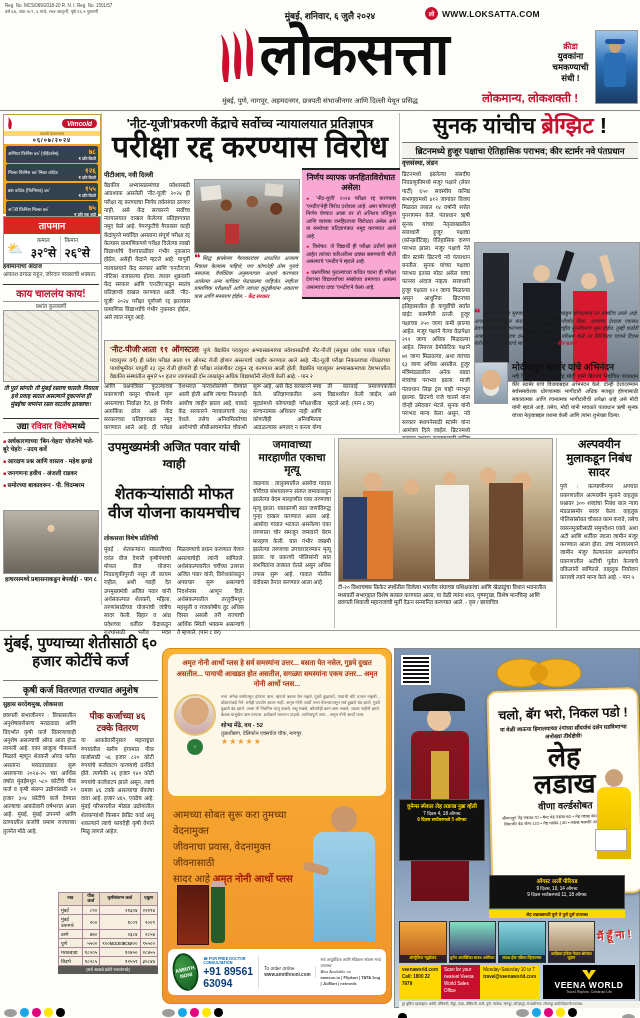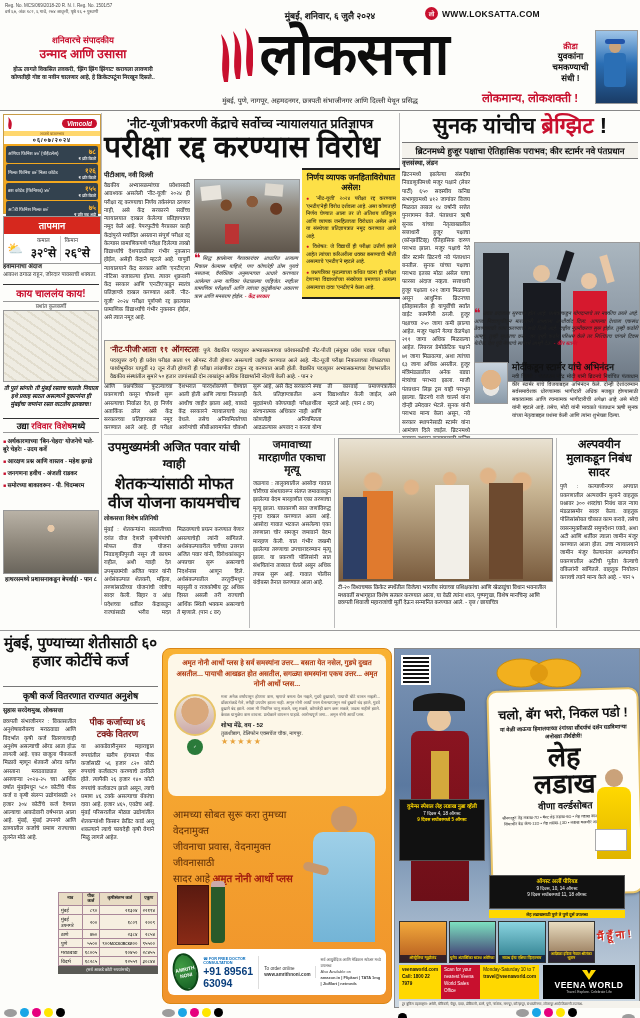--- a/index.html
+++ b/index.html
@@ -21,21 +21,21 @@
   .sports-kicker{font-size:8px;color:#c8102e;font-weight:bold;text-align:center;}
   .sports-title{font-size:8.5px;font-weight:bold;text-align:center;line-height:1.3;}
   .hrule{position:absolute;background:#888;height:1px;}
   .vrule{position:absolute;background:#bbb;width:1px;}
   .photo{position:relative;overflow:hidden;border:1px solid #999;}
   .caption{font-size:5.5px;line-height:1.4;color:#111;}
   .byline{font-size:6.5px;font-weight:bold;}
   .body-txt{font-size:5.5px;line-height:1.5;text-align:justify;color:#1a1a1a;}
   .headline-xl{font-size:30px;font-weight:900;text-align:center;line-height:1.05;}
   .kicker-lg{font-size:12.5px;font-weight:bold;text-align:center;}
-  .ntabox{border-top:2px solid #222;border-bottom:2px solid #222;padding:3px 4px;background:#fde047;}
+  .ntabox{border-top:2px solid #222;border-bottom:2px solid #222;padding:3px 4px;background:#f9a8d4;}
   .ntabox h4{margin:0 0 2px;font-size:8px;text-align:center;line-height:1.25;}
   .nta-point{font-size:5.2px;line-height:1.45;text-align:justify;margin-bottom:3px;}
   .nta-point .bdot{color:#c8102e;font-size:5px;}
   .pgbox{background:#faf3df;border:1px solid #999;padding:3px 5px;font-size:5.4px;line-height:1.5;text-align:justify;}
   .pgbox b{color:#7a1210;font-size:8px;}
   .quotebox{font-size:5.2px;line-height:1.45;font-style:italic;text-align:justify;color:#222;}
   .qmark{color:#c8102e;font-weight:900;font-size:12px;line-height:.5;float:left;margin-right:2px;}
   .h-row2{font-weight:900;text-align:center;line-height:1.2;}
   .red-head{color:#c8102e;font-weight:900;text-align:center;}
   .weather-box{border:1px solid #999;background:#fff;}
@@ -112,25 +112,20 @@
   <div class="abs" style="left:5px;top:3px;width:210px">
     <div class="tiny">Reg. No. MCS/069/2018-20 R. N. I. Reg. No. 1501/57</div>
     <div class="tiny">वर्ष ६७, अंक १८२, ६ गावे, २७४ आवृत्ती, पृष्ठे १६ + पुरवणी</div>
   </div>
   <div class="abs dateline" style="left:250px;top:9px;width:160px;text-align:center">मुंबई, शनिवार, ६ जुलै २०२४</div>
   <div class="abs" style="left:425px;top:7px;display:flex;align-items:center;gap:4px">
     <span class="lok-circle">लो</span>
     <span class="site">WWW.LOKSATTA.COM</span>
   </div>
 
-  <div class="abs" style="left:8px;top:34px;width:150px">
-    <div class="promo-kicker kicker-red">शनिवारचे संपादकीय</div>
-    <div class="promo-title">उन्माद आणि उसासा</div>
-    <div class="promo-text" style="margin-top:3px">होऊ लागले विकसित लवकरी, 'झिंग झिंग झिंगाट' करायला लावणारी कोणतीही गोष्ट वा नवीन चालणार आहे, हे क्रिकेटपटूंना निरखून दिसले..</div>
-  </div>
 
   <div class="abs" style="left:168px;top:24px;width:330px;display:flex;align-items:center;justify-content:center;gap:6px">
     <svg width="36" height="60" viewBox="0 0 36 60">
       <path d="M7 58 C2 40 9 28 4 10 C14 22 13 40 11 58 Z" fill="#c8102e"></path>
       <path d="M19 55 C14 37 21 25 16 7 C26 19 25 37 23 55 Z" fill="#c8102e"></path>
       <path d="M31 52 C26 34 33 22 28 4 C38 16 37 34 35 52 Z" fill="#c8102e"></path>
     </svg>
     <span class="logo-text">लोकसत्ता</span>
   </div>
   <div class="abs edition" style="left:170px;top:96px;width:300px;text-align:center">मुंबई, पुणे, नागपूर, अहमदनगर, छत्रपती संभाजीनगर आणि दिल्ली येथून प्रसिद्ध</div>
@@ -227,21 +222,21 @@
   </div>
 
   <div class="abs" style="left:3px;top:510px;width:96px">
     <div class="photo" style="width:94px;height:62px;background:
          radial-gradient(circle at 50% 28%,#e8c9a8 5%,transparent 6%),
          linear-gradient(180deg,#b9b2a6 0%,#8d867a 55%,#6a655c 100%)"></div>
     <div style="font-size:6px;font-weight:bold;text-align:center;line-height:1.35;margin-top:1px">हाथरसमध्ये प्रशासनाकडून बेपर्वाई! - पान ८</div>
   </div>
 
   <div class="abs kicker-lg" style="left:104px;top:115px;width:292px">'नीट-यूजी'प्रकरणी केंद्राचे सर्वोच्च न्यायालयात प्रतिज्ञापत्र</div>
-  <div class="abs headline-xl" style="left:96px;top:131px;width:292px">परीक्षा रद्द करण्यास विरोध</div>
+  <div class="abs headline-xl" style="left:104px;top:131px;width:292px">परीक्षा रद्द करण्यास विरोध</div>
   <div class="abs byline" style="left:104px;top:170px">पीटीआय, नवी दिल्ली</div>
 
   <div class="abs body-txt" style="left:104px;top:181px;width:86px;height:122px">वैद्यकीय अभ्यासक्रमांच्या प्रवेशासाठी आवश्यक असलेली 'नीट-यूजी' २०२४ ही परीक्षा रद्द करण्याचा निर्णय तर्कसंगत ठरणार नाही, असे केंद्र सरकारने सर्वोच्च न्यायालयात दाखल केलेल्या प्रतिज्ञापत्रात नमूद केले आहे. पेपरफुटीचे गैरप्रकार काही केंद्रांपुरते मर्यादित असताना संपूर्ण परीक्षा रद्द केल्यास प्रामाणिकपणे परीक्षा दिलेल्या लाखो विद्यार्थ्यांचे देशपातळीवर गंभीर नुकसान होईल, असेही केंद्राने म्हटले आहे. यापूर्वी न्यायालयाने केंद्र सरकार आणि 'एनटीए'ला नोटिसा बजावल्या होत्या. त्यावर शुक्रवारी केंद्र सरकार आणि 'एनटीए'कडून स्वतंत्र प्रतिज्ञापत्रे दाखल करण्यात आली. 'नीट-यूजी' २०२४ परीक्षा पूर्णपणे रद्द झाल्यास प्रामाणिक विद्यार्थ्यांचे गंभीर नुकसान होईल, असे त्यात नमूद आहे.</div>
 
   <div class="abs photo" style="left:194px;top:179px;width:104px;height:72px;background:
        radial-gradient(circle at 30% 35%,#7a4a2a 6%,transparent 7%),
        radial-gradient(circle at 55% 30%,#8a5a3a 7%,transparent 8%),
        radial-gradient(circle at 78% 40%,#6a3a22 6%,transparent 7%),
        linear-gradient(180deg,#b9c2c6 0%,#8e867a 40%,#5f564c 100%)">
     <div class="fig" style="left:6px;top:6px;width:20px;height:14px;background:#e8e4dc;transform:rotate(-6deg)"></div>
@@ -298,21 +293,21 @@
            linear-gradient(180deg,#c9d4de,#8a9aa8)"></div>
       <div>
         <div style="font-size:9px;font-weight:900;line-height:1.2">मोदींकडून स्टार्मर यांचे अभिनंदन</div>
         <div class="body-txt" style="font-size:5.2px">नवी दिल्ली : पंतप्रधान नरेंद्र मोदी यांनी ब्रिटनचे निर्वाचित पंतप्रधान कीर स्टार्मर यांचे विजयाबद्दल अभिनंदन केले. दोन्ही देशांदरम्यान सर्वसमावेशक धोरणात्मक भागीदारी अधिक मजबूत होण्यासाठी सकारात्मक आणि रचनात्मक भागीदारीची अपेक्षा आहे असे मोदी यांनी म्हटले आहे. तसेच, मोदी यांनी मावळते पंतप्रधान ऋषी सुनक यांच्या नेतृत्वाबद्दल प्रशंसा केली आणि त्यांना शुभेच्छा दिल्या.</div>
       </div>
     </div>
   </div>
 
   <div class="abs" style="left:104px;top:438px;width:140px">
     <div style="font-size:12px;font-weight:bold;text-align:center">उपमुख्यमंत्री अजित पवार यांची ग्वाही</div>
-    <div class="h-row2" style="font-size:16px;margin:2px 0">शेतकऱ्यांसाठी मोफत वीज योजना कायमचीच</div>
+    <div class="h-row2" style="font-size:16px;margin:12px 0">शेतकऱ्यांसाठी मोफत वीज योजना कायमचीच</div>
     <div class="byline" style="font-size:6px">लोकसत्ता विशेष प्रतिनिधी</div>
     <div class="body-txt" style="column-count:2;column-gap:6px;height:118px;margin-top:3px">मुंबई : शेतकऱ्यांना सवलतीच्या दरांत वीज देणारी कृषीपंपांची मोफत वीज योजना निवडणुकीपुरती नसून ती कायम राहील, अशी ग्वाही देत उपमुख्यमंत्री अजित पवार यांनी अर्थसंकल्पात शेतकरी, महिला, तरुणांसाठीच्या योजनांची जंत्रीच सादर केली. बिहार व आंध्र प्रदेशच्या धर्तीवर केंद्राकडून राज्यांसाठी भरीव मदत मिळवण्याचे प्रयत्न करण्यात येणार असल्याचेही त्यांनी सांगितले. अर्थसंकल्पावरील चर्चेच्या उत्तरात अजित पवार यांनी, विरोधकांकडून अपप्रचार सुरू असल्याचे निदर्शनास आणून दिले. अर्थसंकल्पातील तरतुदींमधून महसुली व राजकोषीय तूट अधिक दिसत असली तरी राज्याची आर्थिक स्थिती भक्कम असल्याचे ते म्हणाले. (पान ८ वर)</div>
   </div>
 
   <div class="abs" style="left:253px;top:438px;width:78px">
     <div class="h-row2" style="font-size:10.5px">जमावाच्या मारहाणीत एकाचा मृत्यू</div>
     <div class="body-txt" style="margin-top:3px;height:155px">जळगाव : तालुक्यातील आसोदा गावात चोरीच्या संशयावरून संतप्त जमावाकडून झालेल्या बेदम मारहाणीत एका तरुणाचा मृत्यू झाला. याप्रकरणी सात जणांविरुद्ध गुन्हा दाखल करण्यात आला आहे. आसोदा गावात भटकत असलेल्या एका तरुणाला चोर समजून जमावाने बेदम मारहाण केली. यात गंभीर जखमी झालेल्या तरुणाचा उपचारादरम्यान मृत्यू झाला. या प्रकरणी पोलिसांनी सात संशयितांना ताब्यात घेतले असून अधिक तपास सुरू आहे. गावात पोलीस बंदोबस्त तैनात करण्यात आला आहे.</div>
   </div>
 
   <div class="abs" style="left:338px;top:436px;width:215px">
@@ -331,21 +326,21 @@
     <div class="caption" style="margin-top:2px">टी-२० विश्वचषक क्रिकेट स्पर्धेतील विजेत्या भारतीय संघाच्या प्रशिक्षकांचा आणि खेळाडूंचा विधान भवनातील मध्यवर्ती सभागृहात विशेष सत्कार करण्यात आला, या वेळी त्यांना शाल, पुष्पगुच्छ, विशेष मानचिन्ह आणि छत्रपती शिवाजी महाराजांची मूर्ती देऊन सन्मानित करण्यात आले. - वृत्त / छायाचित्र</div>
   </div>
 
   <div class="abs" style="left:560px;top:438px;width:78px">
     <div class="h-row2" style="font-size:11.5px">अल्पवयीन मुलाकडून निबंध सादर</div>
     <div class="body-txt" style="margin-top:3px;height:140px">पुणे : कल्याणीनगर अपघात प्रकरणातील अल्पवयीन मुलाने वाहतूक प्रश्नावर ३०० शब्दांचा निबंध बाल न्याय मंडळासमोर सादर केला. वाहतूक पोलिसांसोबत चौकात काम करावे, तसेच व्यसनमुक्तीसाठी समुपदेशन घ्यावे, अशा अटी आणि शर्तींवर त्याला जामीन मंजूर करण्यात आला होता. उच्च न्यायालयाने जामीन मंजूर केल्यानंतर अल्पवयीन प्रकरणातील अटींची पूर्तता केल्याचे वकिलांनी सांगितले. वाहतूक नियोजन करायचे त्याने मान्य केले आहे. - पान ५</div>
   </div>
 
   <div class="abs" style="left:3px;top:634px;width:155px">
     <div class="loan-h">मुंबई, पुण्याच्या शेतीसाठी ६० हजार कोटींचे कर्ज</div>
-    <div class="loan-sub" style="margin-top:16px">कृषी कर्ज वितरणात राज्यात अनुशेष</div>
+    <div class="loan-sub" style="margin-top:10px">कृषी कर्ज वितरणात राज्यात अनुशेष</div>
     <div class="byline" style="font-size:6px;margin-top:2px">सुहास सरदेशमुख, लोकसत्ता</div>
     <div style="display:flex;gap:5px;margin-top:3px">
       <div class="body-txt" style="width:73px;height:182px">छत्रपती संभाजीनगर : विकासातील अनुशेषाबरोबरच मराठवाडा आणि विदर्भात कृषी कर्ज वितरणाचाही अनुशेष असल्याची ओरड आता होऊ लागली आहे. एका बाजूला पीककर्ज मिळावे म्हणून शेतकरी ओरड करीत असताना मराठवाड्यात सुरू असणाऱ्या २०२४-२५ च्या आर्थिक वर्षात मुंबईमधून ५८० कोटींचे पीक कर्ज व कृषी संलग्न उद्योगांसाठी २१ हजार ३०४ कोटींचे कर्ज देण्यात आल्याचा आकडेवारी वर्षभरात आला आहे. मुंबई, मुंबई उपनगरे आणि ठाण्यातील कर्जाचे प्रमाण राज्याच्या तुलनेत मोठे आहे.</div>
       <div style="width:73px">
         <div class="substory-h">पीक कर्जाच्या ४६ टक्के वितरण</div>
         <div class="body-txt" style="height:158px;margin-top:2px">या आकडेवारीनुसार महाराष्ट्रात रुपयांतील खरीप हंगामात पीक कर्जासाठी ५६ हजार ८२० कोटी रुपयांचे कर्जवाटप करण्याचे ठरविले होते. त्यापैकी २६ हजार १४० कोटी रुपयांचे कर्जवाटप झाले असून, त्याचे प्रमाण ४६ टक्के असल्याचा बँकांचा दावा आहे. हजार ४६५, एवढेच आहे. मुंबई परिसरातील मोठ्या उद्योगांतील शेतकऱ्यांशी किसान क्रेडिट कार्ड असू शकल्याने त्याचे फायदेही कृषी वेगाने मिळू लागले आहेत.</div>
       </div>
     </div>
   </div>
 

